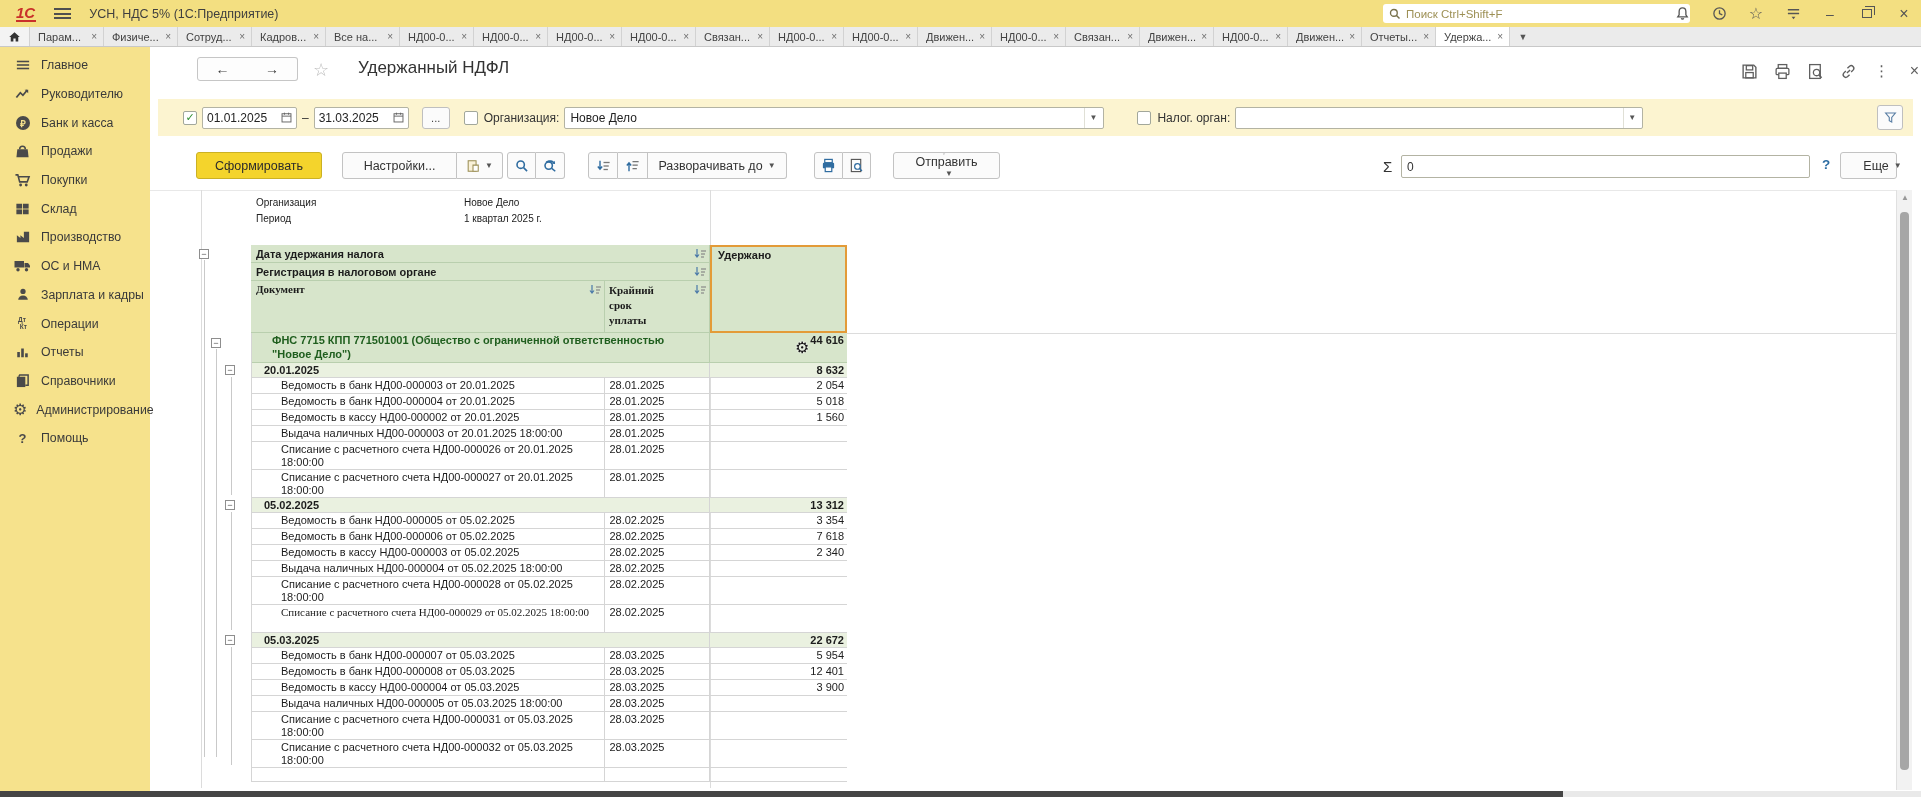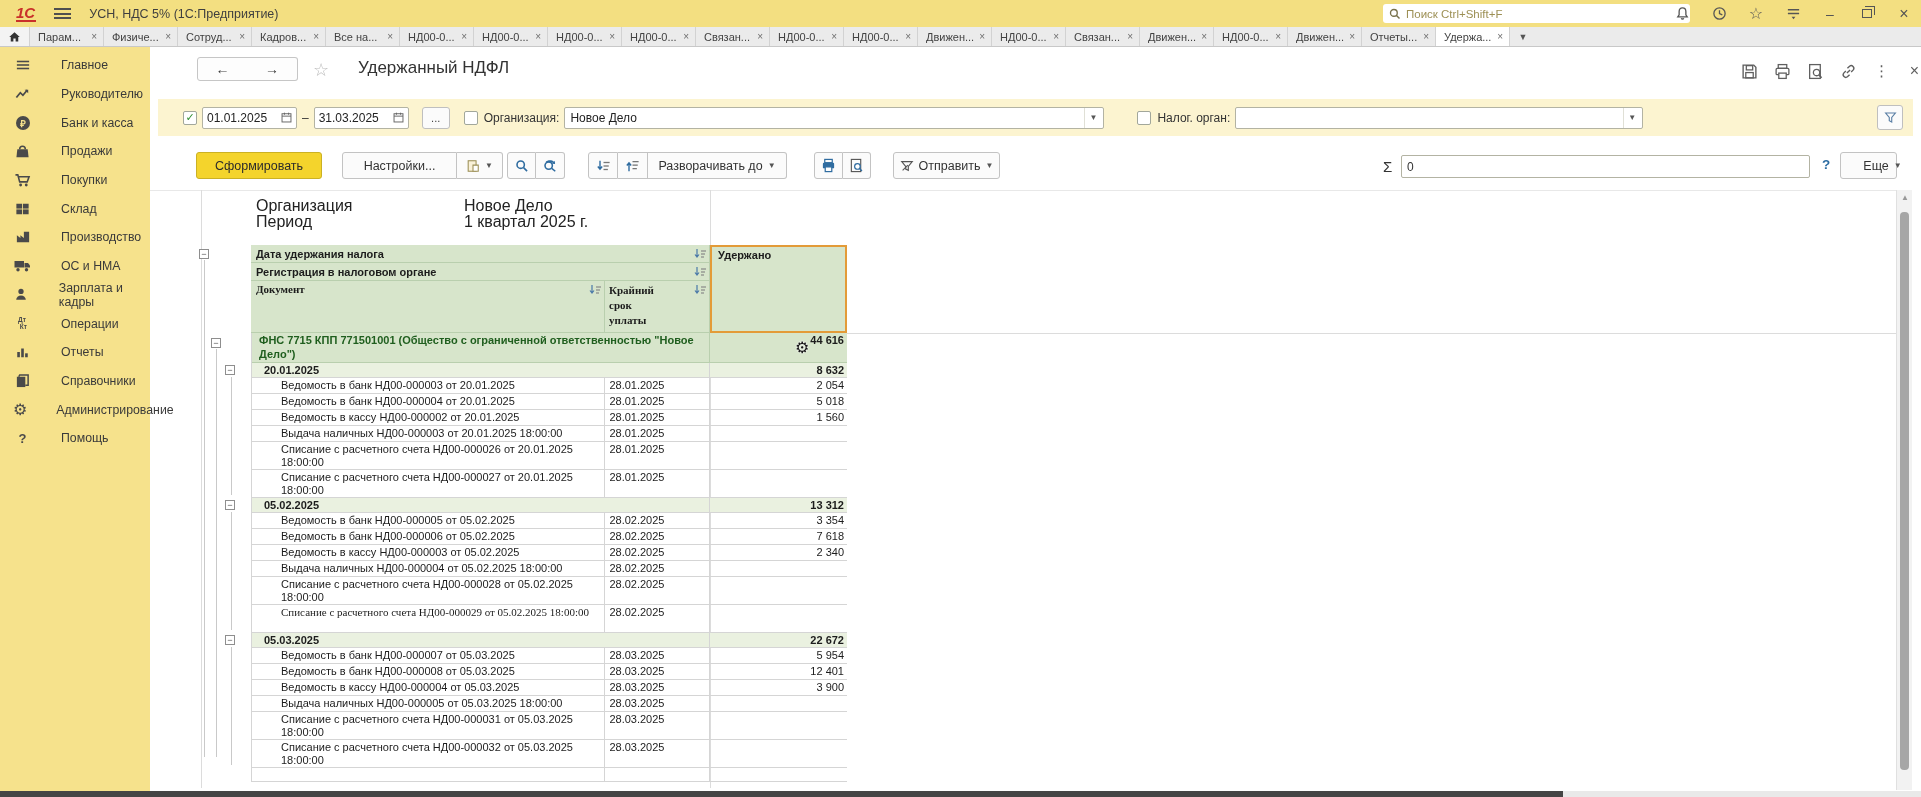--- a/index.html
+++ b/index.html
@@ -23,21 +23,21 @@
   
   .tabbar { position:absolute; left:0; top:27px; width:1921px; height:20px; background:#EBEBEB; border-bottom:1px solid #C8C8C8; display:flex; align-items:stretch; }
   .hometab { width:30px; display:flex; align-items:center; justify-content:center; border-right:1px solid #d2d2d2; background:#f3f3f3; cursor:pointer; }
   .tab { width:74px; display:flex; align-items:center; justify-content:space-between; padding:0 6px 0 8px; border-right:1px solid #d2d2d2; font-size:11px; color:#424242; cursor:pointer; white-space:nowrap; }
   .tab.active { background:#fff; }
   .tab .x { font-size:10px; color:#6e6e6e; margin-left:4px; }
   .tabdrop { width:26px; display:flex; align-items:center; justify-content:center; color:#555; font-size:9px; cursor:pointer; }
 
   
   .sidebar { position:absolute; left:0; top:47px; width:150px; height:744px; background:#F6E28C; padding-top:4px; }
-  .sbitem { height:28.7px; display:flex; align-items:center; padding-left:13px; cursor:pointer;gap:20px; }
+  .sbitem { height:28.7px; display:flex; align-items:center; padding-left:13px; cursor:pointer; }
   .sbitem .ic { width:19px; height:18px; display:flex; align-items:center; justify-content:center; color:#4a4a4a; }
   .sbitem .lb { margin-left:9px; font-size:12.3px; color:#3a3a3a; }
   .dtkt { font-size:6.5px; font-weight:bold; line-height:6.5px; color:#4a4a4a; text-align:left; }
 
   
   .navbtn { position:absolute; top:57px; width:51px; height:24px; background:#fdfdfd; border:1px solid #c6c6c6; display:flex; align-items:center; justify-content:center; font-size:14px; color:#3c3c3c; cursor:pointer; }
   .navback { left:197px; border-radius:3px 0 0 3px; }
   .navfwd { left:247px; border-radius:0 3px 3px 0; border-left:none; }
   .fav-star { position:absolute; left:313px; top:59px; font-size:18px; color:#bcbcbc; cursor:pointer; }
   .pagetitle { position:absolute; left:358px; top:58px; font-size:17px; color:#333; }
@@ -56,46 +56,46 @@
   .funnelbtn { position:absolute; right:10px; top:6px; width:26px; height:25px; background:#fbfbfb; border:1px solid #bfbfbf; border-radius:3px; display:flex; align-items:center; justify-content:center; color:#5a7fa5; cursor:pointer; }
 
   
   .tbtn { position:absolute; top:152px; height:27px; display:flex; align-items:center; justify-content:center; font-size:12.5px; color:#333; background:#fbfbfb; border:1px solid #c3c3c3; border-radius:3px; cursor:pointer; }
   .generate { left:196px; width:126px; background:#F4D42C; border-color:#CBB124; color:#2b2b2b; }
   .grp { position:absolute; top:152px; height:27px; display:flex; }
   .grp .seg { height:27px; background:#fbfbfb; border:1px solid #c3c3c3; display:flex; align-items:center; justify-content:center; font-size:12.5px; color:#333; cursor:pointer; }
   .grp .seg + .seg { border-left:none; }
   .grp .seg:first-child { border-radius:3px 0 0 3px; }
   .grp .seg:last-child { border-radius:0 3px 3px 0; }
-  .grp .seg:only-child { border-radius:3px; }
+  .grp .seg:only-child { border-radius:3px;flex-direction:column; }
   .caret { font-size:8px; color:#555; margin-left:5px; }
   .sumlabel { position:absolute; left:1383px; top:158px; font-size:15px; color:#333; }
   .suminput { position:absolute; left:1401px; top:155px; width:409px; height:23px; border:1px solid #b3b3a3; border-radius:2px; font-size:12px; color:#333; display:flex; align-items:center; padding-left:5px; background:#fff; }
   .helpq { position:absolute; left:1822px; top:157px; color:#2d6da3; font-size:13.5px; font-weight:bold; cursor:pointer; }
 
   
   .vguide { position:absolute; width:1px; background:#dcdcdc; }
   .hguide { position:absolute; height:1px; background:#dcdcdc; }
 
-  .inforow { position:absolute; left:256px; font-size:16px; color:#222; }
+  .inforow { position:absolute; left:256px; font-size:10px; color:#222; }
   .inforow .val { position:absolute; left:208px; white-space:nowrap; }
 
   .rtable { position:absolute; left:251px; top:245px; width:596px; font-size:11px; color:#1c1c1c; }
   .hleft { width:459px; }
   .hcell { background:#D7E5CB; border-right:1px solid #b9cfae; border-bottom:1px solid #b9cfae; font-weight:bold; position:relative; }
   .hr1 { height:18px; display:flex; align-items:center; padding-left:5px; }
   .hr3 { height:52px; display:flex; }
   .doccell-h { width:354px; }
   .deadcell-h { width:105px; padding:2px 2px 0 4px; line-height:15px; }
   .sorticon { position:absolute; display:flex; }
   .uderzhano { position:absolute; right:0; top:0; width:137px; height:88px; background:#D7E5CB; border:2px solid #E39B38; font-weight:bold; padding:2px 0 0 6px; }
   .tbody { position:absolute; left:0; top:88px; width:596px; border-left:1px solid #d5d5d5; }
   .row { display:flex; border-bottom:1px solid #d5d5d5; position:relative; }
   .fnsrow { background:#D7E5CB; border-bottom:1px solid #b9cfae; }
-  .fnsrow .nm { width:459px; padding:1px 10px 1px 7px; line-height:13.5px; font-weight:bold; color:#1f5e1e; border-right:1px solid #b9cfae; }
+  .fnsrow .nm { width:459px; padding:1px 10px 1px 20px; line-height:13.5px; font-weight:bold; color:#1f5e1e; border-right:1px solid #b9cfae; }
   .fnsrow .amt { width:137px; text-align:right; padding:1px 3px 0 0; font-weight:bold; }
   .gdaterow { background:#EAF1E0; height:15px; }
   .gdaterow .nm { width:459px; padding-left:12px; font-weight:bold; line-height:14px; border-right:1px solid #d5d5d5; }
   .gdaterow .amt { width:137px; text-align:right; font-weight:bold; padding-right:3px; line-height:14px; }
   .drow .doc { width:354px; padding:1px 4px 1px 29px; line-height:13px; border-right:1px solid #d5d5d5; }
   .drow .due { width:105px; padding:1px 0 1px 4px; line-height:13px; border-right:1px solid #d5d5d5; }
   .drow .amt { width:137px; text-align:right; padding:1px 3px 1px 0; line-height:13px; }
   .emptyrow { height:14px; }
   .emptyrow .c1 { width:354px; border-right:1px solid #d5d5d5; }
   .emptyrow .c2 { width:105px; border-right:1px solid #d5d5d5; }

